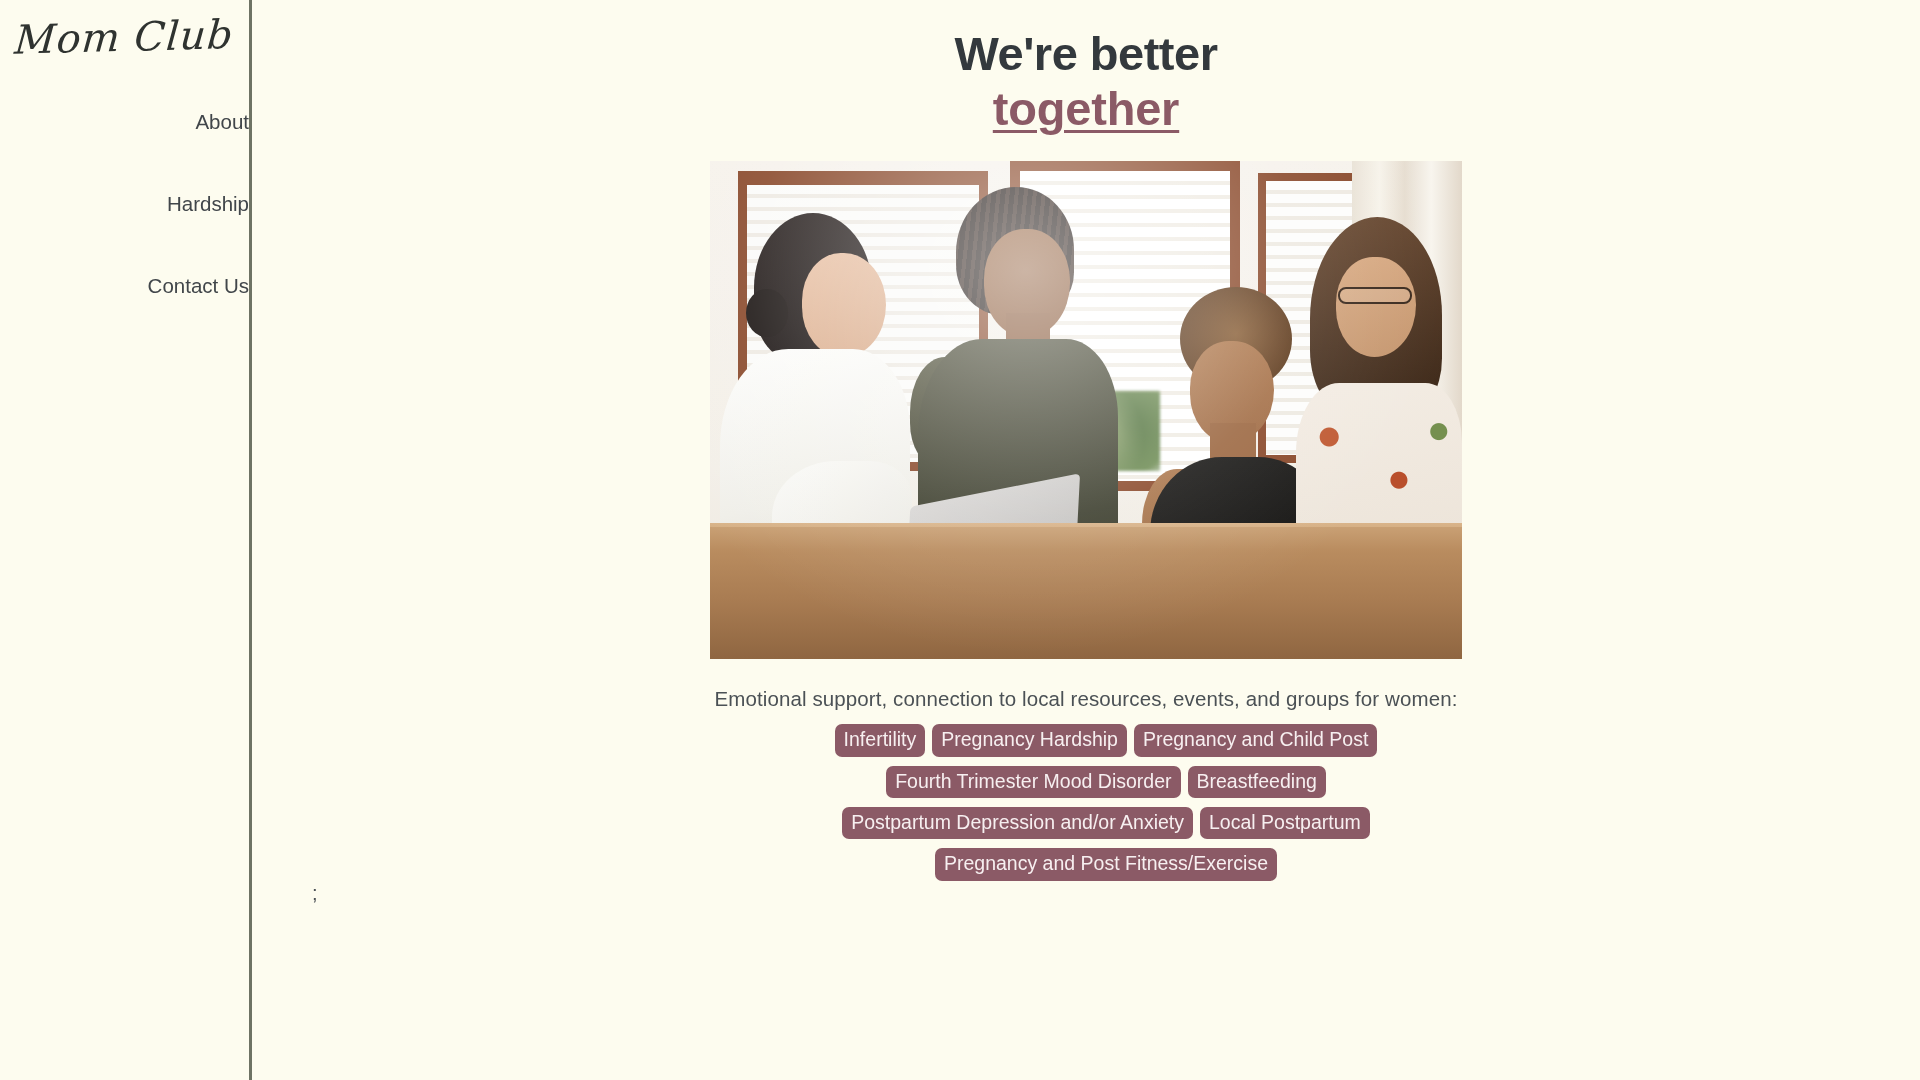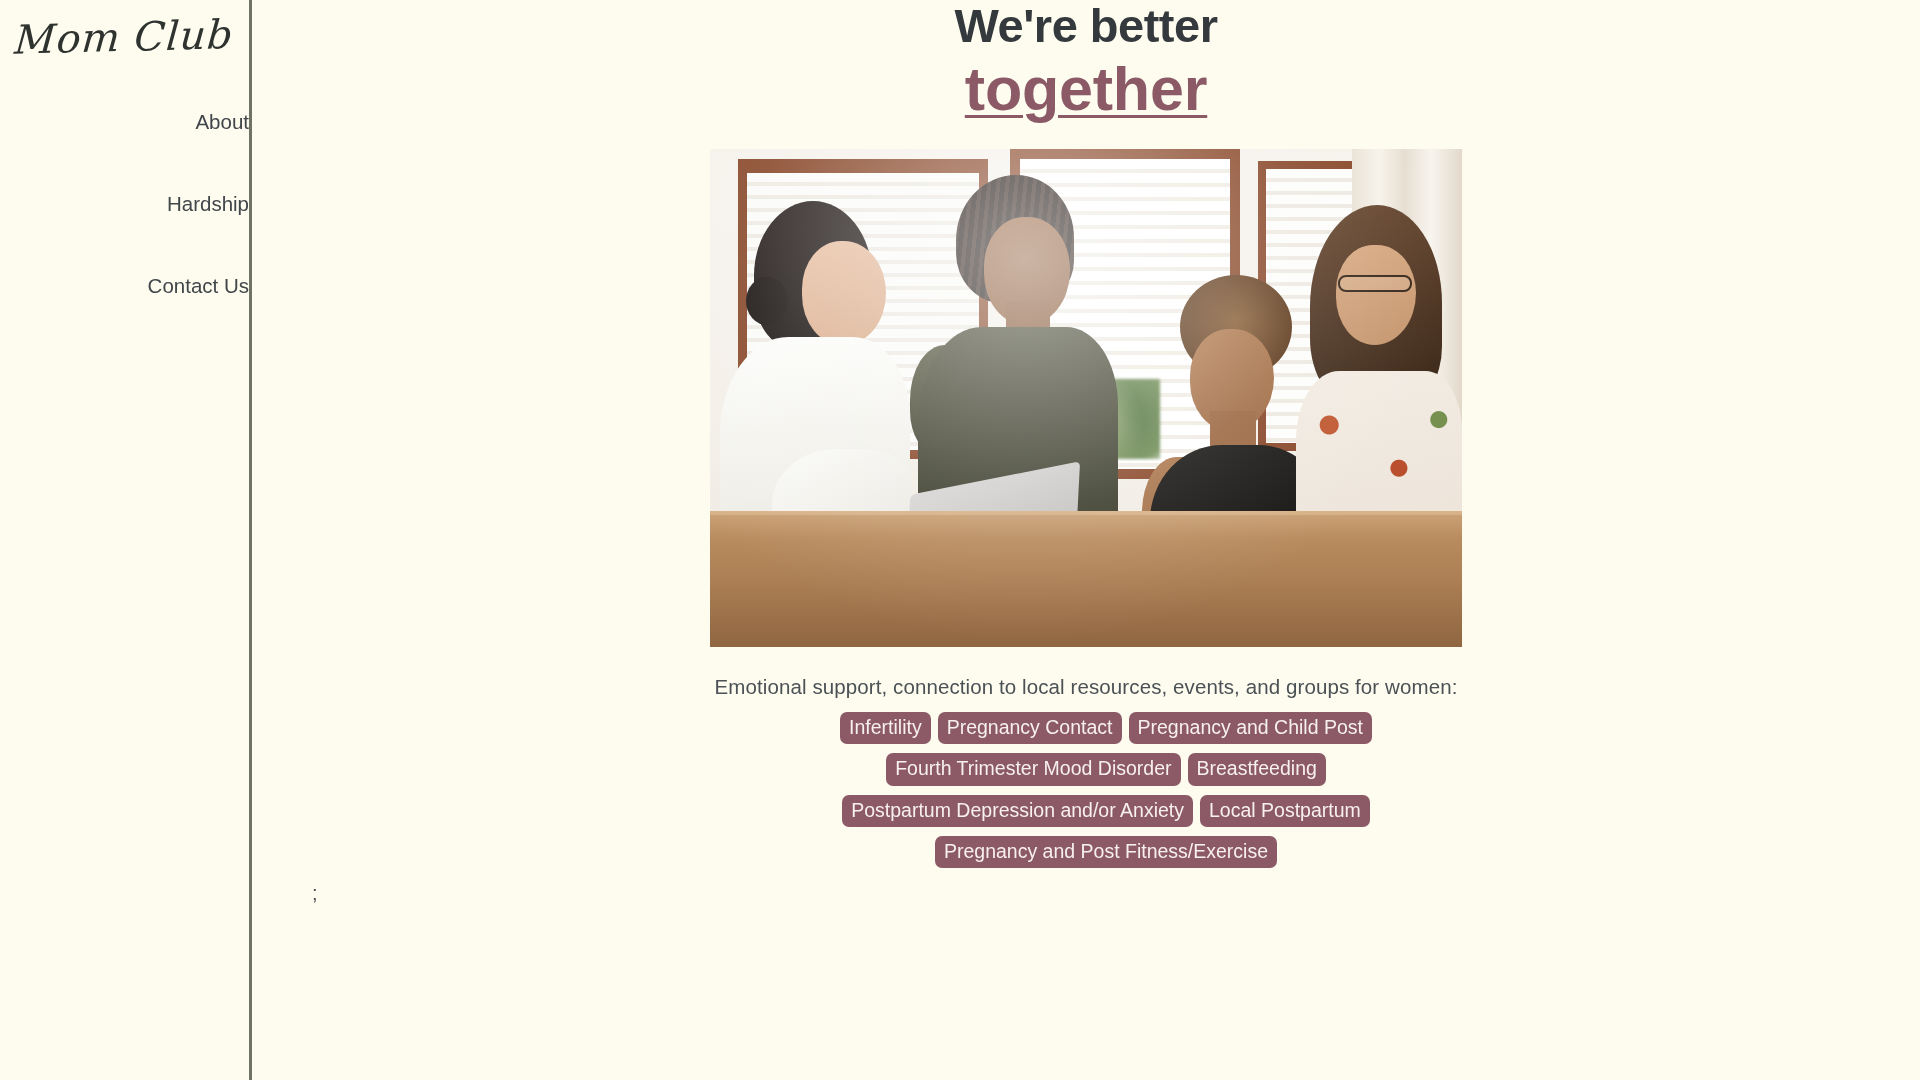--- a/index.html
+++ b/index.html
@@ -62,35 +62,35 @@
   
   #main {
     flex: 1;
     height: 1080px;
     background: #fdfcef;
     position: relative;
   }
 
   #hero-heading {
     text-align: center;
-    padding-top: 0;
+    padding-top: 28px;
     line-height: 1.12;
   }
 
   #heading-line1 {
     display: block;
     font-size: 47px;
     font-weight: bold;
     color: #33393d;
     letter-spacing: -0.5px;
   }
 
   #heading-line2 {
     display: inline-block;
-    font-size: 61px;
+    font-size: 47px;
     font-weight: bold;
     color: #8b5a66;
     text-decoration: underline;
     text-underline-offset: 5px;
     text-decoration-thickness: 3px;
     letter-spacing: -0.2px;
     margin-top: 2px;
   }
 
   
@@ -408,21 +408,21 @@
 
       <div class="ph" id="ph-light"></div>
     </div>
   </div>
 
   <div id="support-description">Emotional support, connection to local resources, events, and groups for women:</div>
 
   <div id="tag-rows">
     <div class="tag-row">
       <span class="tag">Infertility</span>
-      <span class="tag">Pregnancy Contact</span>
+      <span class="tag">Pregnancy Hardship</span>
       <span class="tag">Pregnancy and Child Post</span>
     </div>
     <div class="tag-row">
       <span class="tag">Fourth Trimester Mood Disorder</span>
       <span class="tag">Breastfeeding</span>
     </div>
     <div class="tag-row">
       <span class="tag">Postpartum Depression and/or Anxiety</span>
       <span class="tag">Local Postpartum</span>
     </div>

